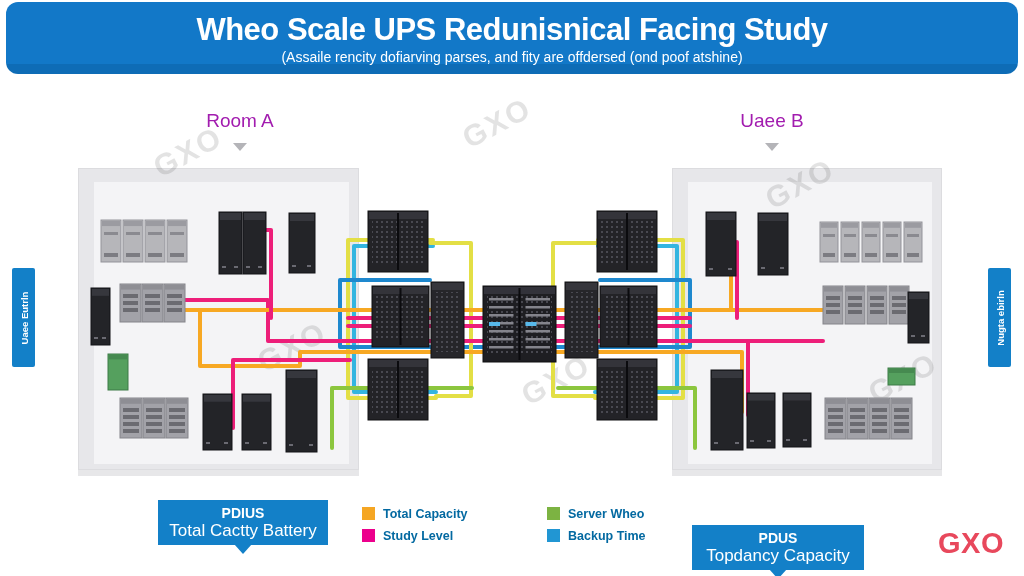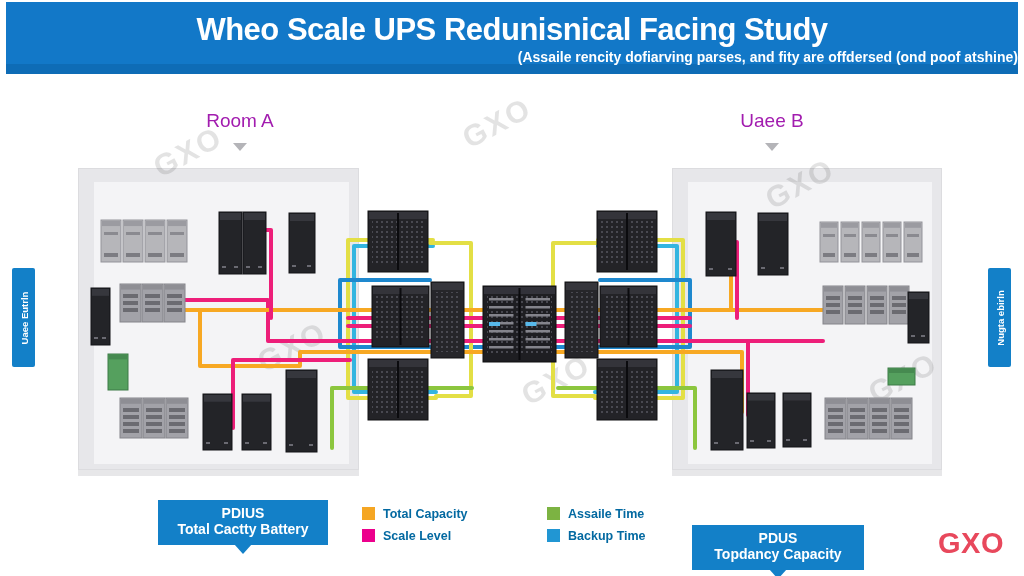--- a/index.html
+++ b/index.html
@@ -4,29 +4,29 @@
 <style>
   html,body{margin:0;padding:0;}
   body{
     position:relative;width:1024px;height:576px;overflow:hidden;background:#ffffff;
     font-family:"Liberation Sans", sans-serif;
   }
   
   .header{
     position:absolute;left:6px;top:2px;width:1012px;height:72px;
     background:linear-gradient(#1278C8 0 86%, #0E6CB6 86% 100%);
-    border-radius:0;
+    border-radius:12px;
   }
   .header-title{
     position:absolute;left:0;top:10px;width:100%;text-align:center;
     color:#ffffff;font-size:31px;font-weight:bold;letter-spacing:-0.5px;
   }
   .header-subtitle{
-    position:absolute;left:0;top:47px;width:100%;text-align:right;
-    color:#ffffff;font-size:14px;font-weight:700;
+    position:absolute;left:0;top:47px;width:100%;text-align:center;
+    color:#ffffff;font-size:14px;font-weight:400;
   }
   
   .room-label{position:absolute;width:160px;text-align:center;font-size:19px;color:#a21caf;}
   #room-a-label{left:160px;top:110px;}
   #room-b-label{left:692px;top:110px;}
   .room-caret{
     position:absolute;width:0;height:0;
     border-left:7px solid transparent;border-right:7px solid transparent;
     border-top:8px solid #b4b4b8;
   }
@@ -67,21 +67,21 @@
     position:absolute;height:45px;background:#1380C8;color:#fff;text-align:center;z-index:5;
   }
   #callout-left{left:158px;top:500px;width:170px;}
   #callout-right{left:692px;top:525px;width:172px;}
   .callout::after{
     content:"";position:absolute;left:50%;bottom:-9px;transform:translateX(-50%);
     border-left:9px solid transparent;border-right:9px solid transparent;
     border-top:10px solid #1380C8;
   }
   .callout .line1{margin-top:5px;font-size:14px;font-weight:bold;}
-  .callout .line2{font-size:14px;font-weight:700;}
+  .callout .line2{font-size:17px;font-weight:400;}
   
   .legend-col{position:absolute;top:505px;z-index:5;}
   #legend-col-1{left:362px;}
   #legend-col-2{left:547px;}
   .legend-item{display:flex;align-items:center;height:17px;margin-bottom:5px;}
   .legend-swatch{width:13px;height:13px;margin-right:8px;flex:0 0 13px;}
   .legend-label{font-size:12.5px;color:#0369a1;font-weight:600;}
   
   #gxo-logo{
     position:absolute;left:938px;top:527px;z-index:5;
@@ -479,27 +479,27 @@
   <div class="line2">Topdancy Capacity</div>
 </div>
 
 <div class="legend-col" id="legend-col-1">
     <div class="legend-item">
       <span class="legend-swatch" style="background: rgb(245, 166, 35);"></span>
       <span class="legend-label">Total Capacity</span>
     </div>
     <div class="legend-item">
       <span class="legend-swatch" style="background: rgb(236, 0, 140);"></span>
-      <span class="legend-label">Scale Level</span>
+      <span class="legend-label">Study Level</span>
     </div>
   </div>
 <div class="legend-col" id="legend-col-2">
     <div class="legend-item">
       <span class="legend-swatch" style="background: rgb(124, 179, 66);"></span>
-      <span class="legend-label">Assaile Time</span>
+      <span class="legend-label">Server Wheo</span>
     </div>
     <div class="legend-item">
       <span class="legend-swatch" style="background: rgb(33, 150, 211);"></span>
       <span class="legend-label">Backup Time</span>
     </div>
   </div>
 
 <div id="gxo-logo">GXO</div>
 
 </body></html>

